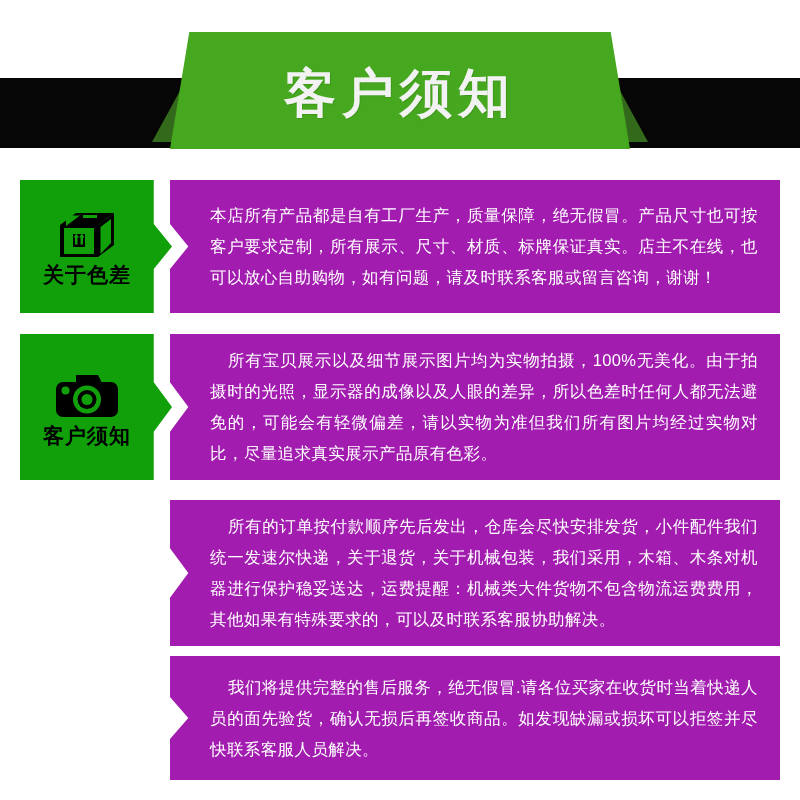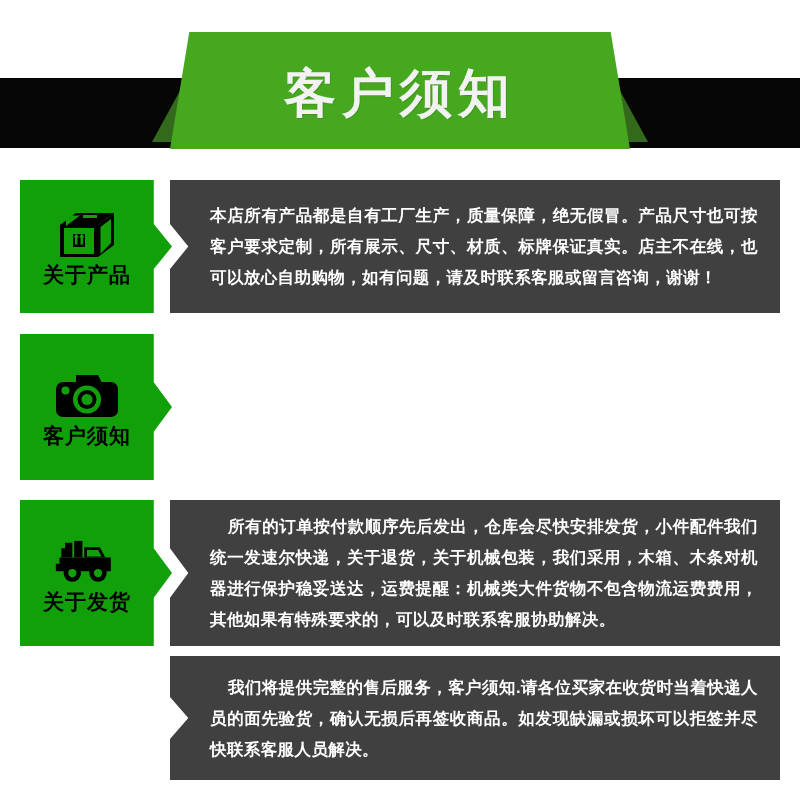--- a/index.html
+++ b/index.html
@@ -68,24 +68,24 @@
     color:#000000;
     font-size:21px;
     font-weight:bold;
     letter-spacing:1px;
     line-height:1;
     white-space:nowrap;
   }
 
   .panel{
     position:absolute;left:170px;width:610px;height:100%;
-    background:#404040;
+    background:#a21caf;
     clip-path:polygon(0 0, 100% 0, 100% 100%, 0 100%, 0 67%, 3.0% 50%, 0 33%);
     box-sizing:border-box;
-    display:flex;align-items:center;font-weight:bold;
+    display:flex;align-items:center;
   }
   .panel-text{
     color:#ffffff;
     font-size:16.5px;
     line-height:31px;
     letter-spacing:0.4px;
     padding:0 22px 0 40px;
     text-indent:18px;
     text-align:justify;
   }
@@ -116,66 +116,51 @@
           <path d="M44.5 18 L55 10 L55 34 L44.5 45 Z" fill="#11a00a"></path>
           <path d="M10 6.5 L24 6.5 L10 17 Z" fill="#11a00a"></path>
           <path d="M27 6 L41 6 L41 9 L27 9 Z" fill="#11a00a"></path>
           <path d="M17 25 L29 25 L29 38 L17 38 Z" fill="#000"></path>
           <path d="M19 27.5 L21.5 27.5 L21.5 35.5 L19 35.5 Z" fill="#11a00a"></path>
           <path d="M20.25 24.5 L23 28.5 L17.5 28.5 Z" fill="#11a00a"></path>
           <path d="M24.5 27.5 L27 27.5 L27 35.5 L24.5 35.5 Z" fill="#11a00a"></path>
           <path d="M25.75 24.5 L28.5 28.5 L23 28.5 Z" fill="#11a00a"></path>
         </svg>
       </div>
-      <div class="badge-label">关于产品</div>
+      <div class="badge-label">关于色差</div>
     </div>
     <div class="panel">
       <div class="panel-text">本店所有产品都是自有工厂生产，质量保障，绝无假冒。产品尺寸也可按客户要求定制，所有展示、尺寸、材质、标牌保证真实。店主不在线，也可以放心自助购物，如有问题，请及时联系客服或留言咨询，谢谢！</div>
     </div>
   </div>
 
   <div class="section sec-2">
     <div class="badge">
       <div class="badge-icon">
         <svg width="66" height="50" viewBox="0 0 66 50" fill="none">
           <path d="M22 4 L44 4 L48 12 L22 12 Z" fill="#000"></path>
           <rect x="2" y="11" width="62" height="35" rx="7" fill="#000"></rect>
           <circle cx="33" cy="28.5" r="14" fill="#11a00a"></circle>
           <circle cx="33" cy="28.5" r="9.5" fill="#000"></circle>
           <circle cx="33" cy="28.5" r="5.5" fill="#11a00a"></circle>
           <circle cx="11.5" cy="19.5" r="4" fill="#11a00a"></circle>
         </svg>
       </div>
       <div class="badge-label">客户须知</div>
     </div>
+    <div class="panel">
+      <div class="panel-text">所有宝贝展示以及细节展示图片均为实物拍摄，100%无美化。由于拍摄时的光照，显示器的成像以及人眼的差异，所以色差时任何人都无法避免的，可能会有轻微偏差，请以实物为准但我们所有图片均经过实物对比，尽量追求真实展示产品原有色彩。</div>
+    </div>
   </div>
 
   <div class="section sec-3">
-    <div class="badge">
-      <div class="badge-icon">
-        <svg width="72" height="52" viewBox="0 0 72 52" fill="none">
-          <rect x="12" y="5" width="8" height="16" fill="#000"></rect>
-          <rect x="8" y="11" width="5" height="10" fill="#000"></rect>
-          <rect x="22" y="3" width="9" height="18" fill="#000"></rect>
-          <path d="M33 10 L50 10 L56 21 L33 21 Z" fill="#000"></path>
-          <path d="M36 13 L48 13 L52 20 L36 20 Z" fill="#11a00a"></path>
-          <path d="M6 21 L62 21 L62 36 L6 36 Z" fill="#000"></path>
-          <rect x="2" y="28" width="6" height="8" fill="#000"></rect>
-          <circle cx="20" cy="38" r="9.5" fill="#000"></circle>
-          <circle cx="20" cy="38" r="4.5" fill="#11a00a"></circle>
-          <circle cx="48" cy="38" r="9.5" fill="#000"></circle>
-          <circle cx="48" cy="38" r="4.5" fill="#11a00a"></circle>
-        </svg>
-      </div>
-      <div class="badge-label">关于发货</div>
-    </div>
     <div class="panel">
       <div class="panel-text">所有的订单按付款顺序先后发出，仓库会尽快安排发货，小件配件我们统一发速尔快递，关于退货，关于机械包装，我们采用，木箱、木条对机器进行保护稳妥送达，运费提醒：机械类大件货物不包含物流运费费用，其他如果有特殊要求的，可以及时联系客服协助解决。</div>
     </div>
   </div>
 
   <div class="section sec-4">
     <div class="panel">
-      <div class="panel-text">我们将提供完整的售后服务，客户须知.请各位买家在收货时当着快递人员的面先验货，确认无损后再签收商品。如发现缺漏或损坏可以拒签并尽快联系客服人员解决。</div>
+      <div class="panel-text">我们将提供完整的售后服务，绝无假冒.请各位买家在收货时当着快递人员的面先验货，确认无损后再签收商品。如发现缺漏或损坏可以拒签并尽快联系客服人员解决。</div>
     </div>
   </div>
 
 </div>
 
 </body></html>

